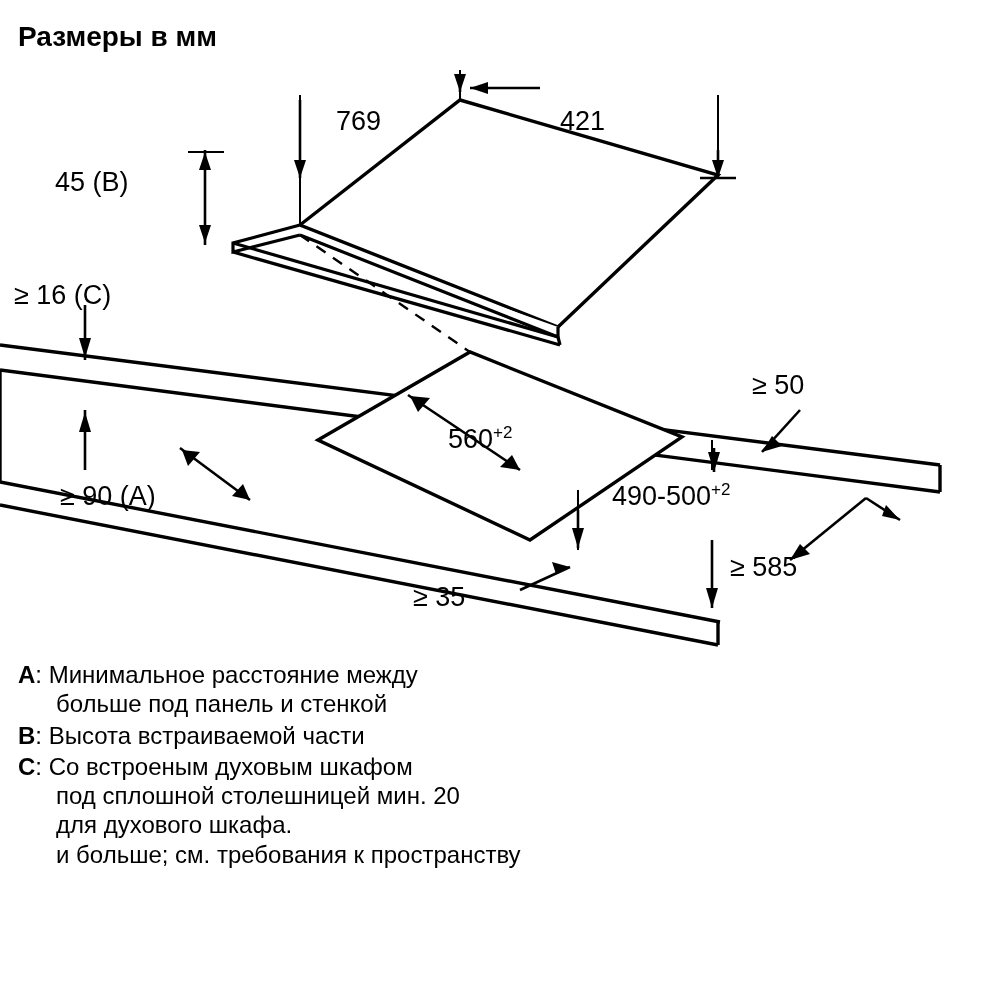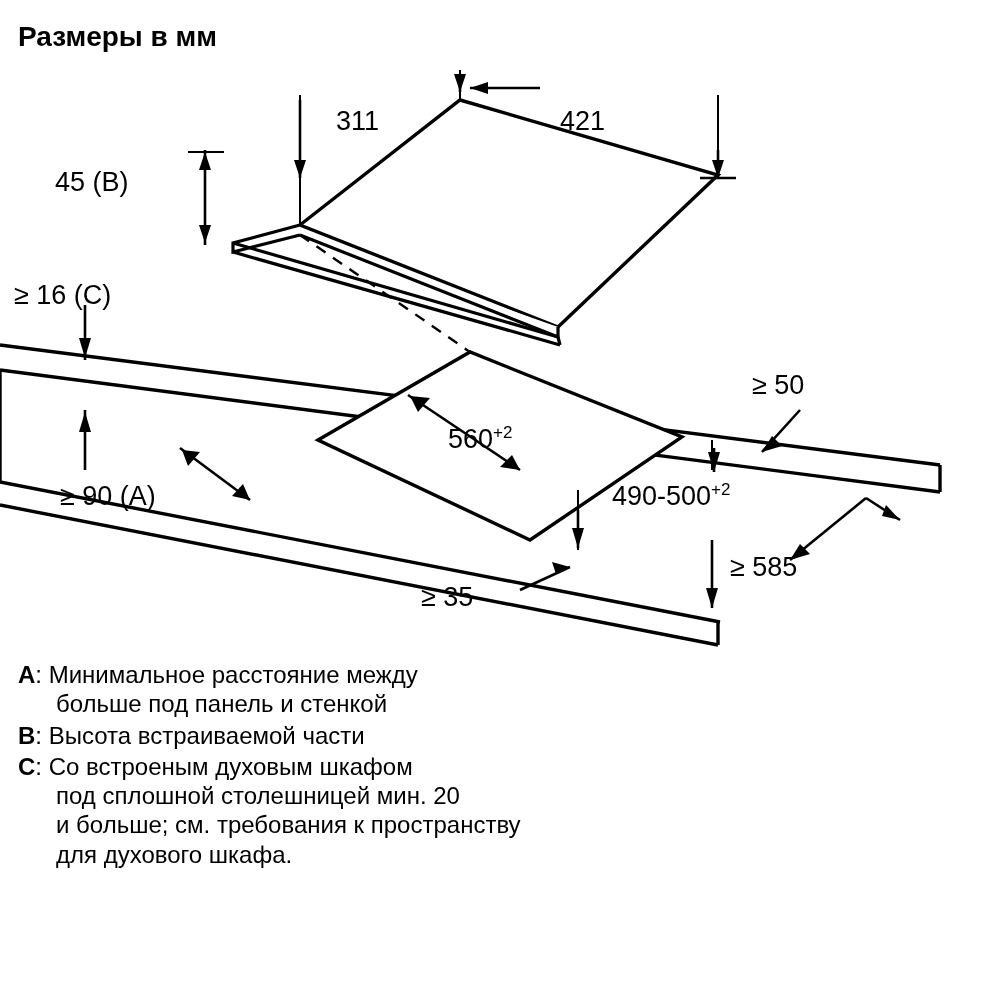--- a/index.html
+++ b/index.html
@@ -149,51 +149,51 @@
       <line x1="866" y1="498" x2="900" y2="520" stroke="#000" stroke-width="2.6"></line>
       <polygon points="900,520 882,516 886,505" fill="#000" stroke="none"></polygon>
       <line x1="866" y1="498" x2="790" y2="560" stroke="#000" stroke-width="2.6"></line>
       <polygon points="790,560 800,544 810,554" fill="#000" stroke="none"></polygon>
 
     </g>
   </svg>
 
   <div class="lbl title" style="left:18px; top:22px;">Размеры в мм</div>
 
-  <div class="lbl" style="left:336px; top:107px;">311</div>
+  <div class="lbl" style="left:336px; top:107px;">769</div>
   <div class="lbl" style="left:560px; top:107px;">421</div>
   <div class="lbl" style="left:55px; top:168px;">45 (B)</div>
   <div class="lbl" style="left:14px; top:281px;text-align:right;">≥ 16 (C)</div>
   <div class="lbl" style="left:60px; top:482px;">≥ 90 (A)</div>
 
   <div class="lbl" style="left:448px; top:424px;">
     <span>560</span><span class="sup">+2</span>
   </div>
 
   <div class="lbl" style="left:612px; top:481px;">
     <span>490-500</span><span class="sup">+2</span>
   </div>
 
   <div class="lbl" style="left:752px; top:371px;">≥ 50</div>
-  <div class="lbl" style="left:413px; top:583px;margin-left:8px;">≥ 35</div>
+  <div class="lbl" style="left:413px; top:583px;">≥ 35</div>
   <div class="lbl" style="left:730px; top:553px;">≥ 585</div>
 
   <div class="legend" style="top:660px;">
 
     <div class="legend-row">
       <span class="legend-key">A</span><span class="legend-text">: </span><span class="legend-text">Минимальное расстояние между</span>
       <span class="ind legend-text">больше под панель и стенкой</span>
     </div>
 
     <div class="legend-row">
       <span class="legend-key">B</span><span class="legend-text">: </span><span class="legend-text">Высота встраиваемой части</span>
     </div>
 
     <div class="legend-row">
       <span class="legend-key">C</span><span class="legend-text">: </span><span class="legend-text">Со встроеным духовым шкафом</span>
       <span class="ind legend-text">под сплошной столешницей мин. 20</span>
+      <span class="ind legend-text">для духового шкафа.</span>
       <span class="ind legend-text">и больше; см. требования к пространству</span>
-      <span class="ind legend-text">для духового шкафа.</span>
     </div>
 
   </div>
 
 </div>
 
 </body></html>

